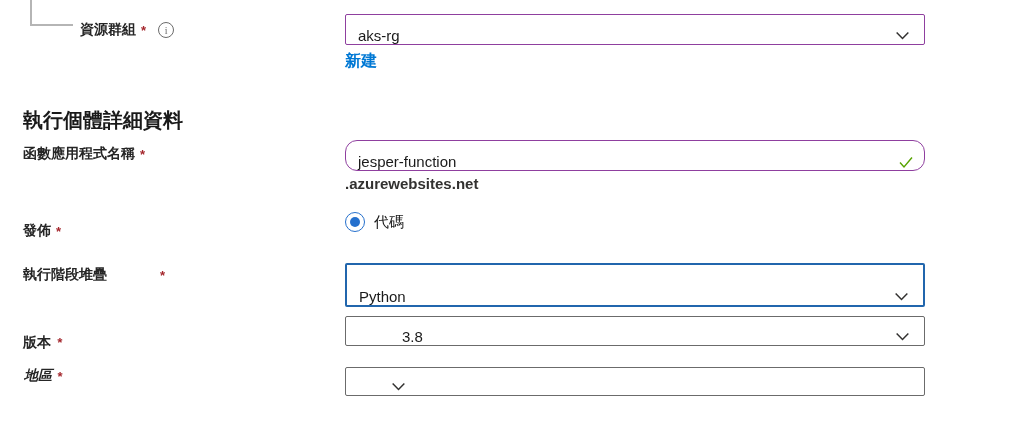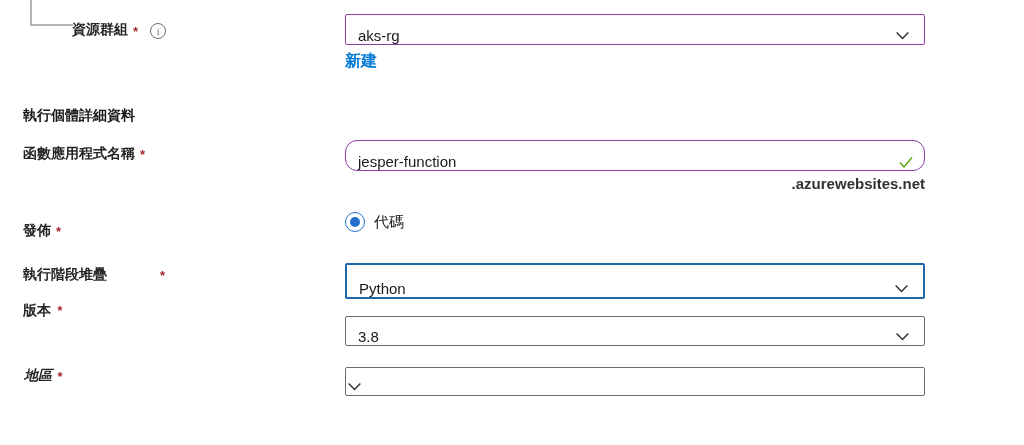--- a/index.html
+++ b/index.html
@@ -8,57 +8,57 @@
 
   .abs { position: absolute; }
 
   
   .tree-v { left: 30px; top: 0; width: 2px; height: 26px; background: #b5b5b5; }
   .tree-h { left: 30px; top: 24px; width: 43px; height: 2px; background: #b5b5b5; }
 
   
   .field-label { font-size: 14px; font-weight: 700; color: #262626; white-space: nowrap; display: flex; align-items: center; }
   .req { color: #a4262c; margin-left: 5px; font-size: 13px; font-weight: 700; }
-  .section-header { font-size: 14px; font-weight: 700; color: #1a1a1a; }
+  .section-header { font-size: 20px; font-weight: 700; color: #1a1a1a; }
 
   .info-circle { display: inline-flex; align-items: center; justify-content: center;
     width: 16px; height: 16px; border: 1px solid #6b6b6b; border-radius: 50%;
     font-size: 10px; font-weight: 400; font-family: "Liberation Serif", serif;
     color: #6b6b6b; margin-left: 12px; cursor: default; }
 
   
   .ctl { left: 345px; width: 580px; background: #fff; display: flex; align-items: flex-end;
     font-size: 15px; color: #1a1a1a; }
   .ctl .val { padding-left: 12px; flex: 1; white-space: nowrap; overflow: hidden; }
   .dropdown { border-radius: 2px; cursor: pointer; }
   .border-purple { border: 1.5px solid #8f3f9f; }
   .border-focus { border: 2px solid #2166ad; }
-  .border-gray { border: 1px solid #6b6b6b; }
+  .border-gray { border: 1px solid #6b6b6b; padding-left: 44px; }
   .chev { margin-right: 13px; display: flex; align-items: center; }
   .check { margin-right: 10px; display: flex; align-items: center; }
 
   .link { color: #0078d4; font-size: 16px; font-weight: 700; text-decoration: none; cursor: pointer; }
 
-  .suffix { left: 345px; width: 580px; text-align: right; font-size: 15px; font-weight: 700; color: #323130; }
+  .suffix { left: 345px; width: 580px; text-align: left; font-size: 15px; font-weight: 700; color: #323130; }
 
   
   .radio-group { left: 345px; display: flex; align-items: center; gap: 26px; }
   .radio-opt { display: flex; align-items: center; gap: 9px; cursor: pointer; font-size: 15px; color: #1a1a1a; }
   .radio-outer { width: 20px; height: 20px; border-radius: 50%; display: flex; align-items: center; justify-content: center; background: #fff; }
   .radio-sel { border: 1.5px solid #2570cd; }
   .radio-sel .radio-dot { width: 10px; height: 10px; border-radius: 50%; background: #2570cd; }
   .radio-unsel { border: 1.5px solid #3b3a39; }
 </style>
 </head>
 <body>
 
 <div class="abs tree-v"></div>
 <div class="abs tree-h"></div>
 
-<div class="abs field-label" style="left:72px; top:21px;align-items:flex-end;">
+<div class="abs field-label" style="left:80px; top:21px;">
   <span>資源群組</span>
   <span class="req">*</span>
   <span class="info-circle">i</span>
 </div>
 <div class="abs ctl dropdown border-purple" style="top:14px; height:31px;">
   <span class="val">aks-rg</span>
   <span class="chev">
     <svg width="17" height="17" viewBox="0 0 16 16">
         <polyline points="2.5,5.2 8,10.8 13.5,5.2" fill="none" stroke="#323130" stroke-width="1.4"></polyline>
       </svg>
@@ -92,30 +92,30 @@
         <span class="radio-dot"></span>
       </span>
     <span>代碼</span>
   </div>
 </div>
 
 <div class="abs field-label" style="left:23px; top:266px;gap:48px;">
   <span>執行階段堆疊</span>
   <span class="req">*</span>
 </div>
-<div class="abs ctl dropdown border-focus" style="top:263px; height:36px;gap:32px;">
+<div class="abs ctl dropdown border-focus" style="top:263px; height:44px;gap:32px;">
   <span class="val">Python</span>
   <span class="chev">
     <svg width="17" height="17" viewBox="0 0 16 16">
         <polyline points="2.5,5.2 8,10.8 13.5,5.2" fill="none" stroke="#323130" stroke-width="1.4"></polyline>
       </svg>
   </span>
 </div>
 
-<div class="abs field-label" style="left:23px; top:302px;font-family:Liberation Mono, monospace;">
+<div class="abs field-label" style="left:23px; top:334px;font-family:Liberation Mono, monospace;">
   <span>版本</span>
   <span class="req">*</span>
 </div>
 <div class="abs ctl dropdown border-gray" style="top:316px; height:30px;">
   <span class="val">3.8</span>
   <span class="chev">
     <svg width="17" height="17" viewBox="0 0 16 16">
         <polyline points="2.5,5.2 8,10.8 13.5,5.2" fill="none" stroke="#323130" stroke-width="1.4"></polyline>
       </svg>
   </span>

